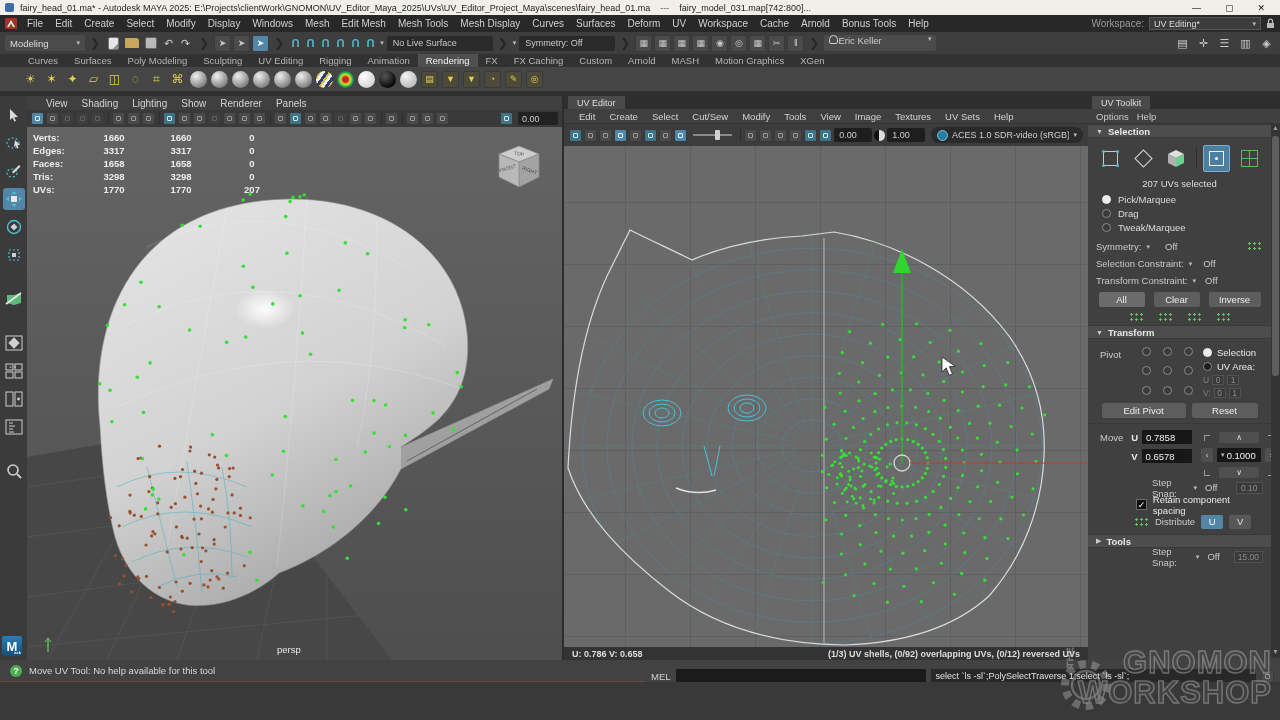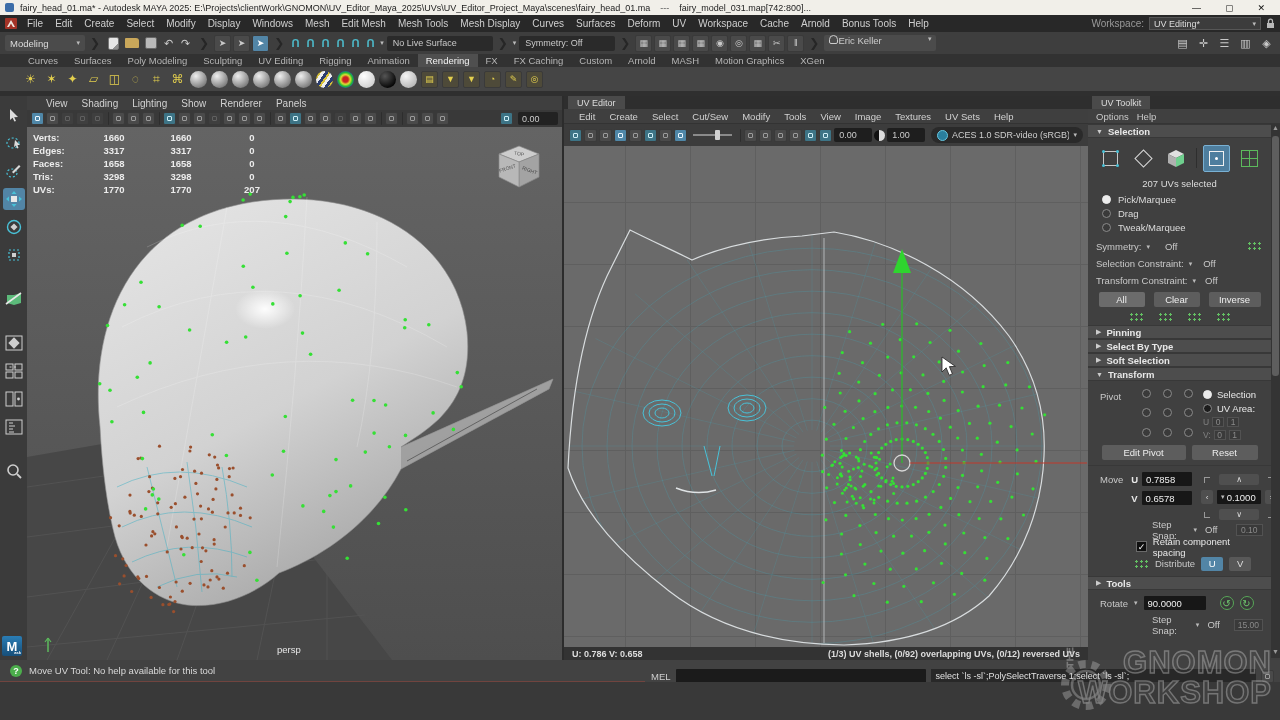--- a/index.html
+++ b/index.html
@@ -1167,34 +1167,20 @@
       <span class="btn lit" style="width:46px">All</span>
       <span class="btn" style="width:46px">Clear</span>
       <span class="btn" style="width:52px">Inverse</span>
     </div>
     <div class="tk-row" style="justify-content:center;gap:14px;height:16px">
       <span class="gdots"></span>
       <span class="gdots"></span>
       <span class="gdots"></span>
       <span class="gdots"></span>
     </div>
-    <div id="tk-collapsed">
-        <div class="section-h">
-          <span class="tri">▶</span>
-          <span>Pinning</span>
-        </div>
-        <div class="section-h">
-          <span class="tri">▶</span>
-          <span>Select By Type</span>
-        </div>
-        <div class="section-h">
-          <span class="tri">▶</span>
-          <span>Soft Selection</span>
-        </div>
-      </div>
     <div class="section-h">
         <span class="tri">▼</span>
         <span>Transform</span>
       </div>
     <div style="display:flex;padding:8px 8px 2px 12px;gap:10px">
       <span style="width:32px;padding-top:2px">Pivot</span>
       <span class="pivot-grid">
         <span class="radio"></span>
           <span class="radio"></span>
           <span class="radio"></span>
@@ -1270,27 +1256,20 @@
     <div class="tk-row" style="padding-left:46px;gap:6px">
       <span class="gdots"></span>
       <span>Distribute</span>
       <span class="ubtn on">U</span>
       <span class="ubtn">V</span>
     </div>
     <div class="section-h" style="margin-top:4px">
         <span class="tri">▶</span>
         <span>Tools</span>
       </div>
-    <div class="tk-row" style="height:26px;gap:6px;padding-left:12px">
-      <span>Rotate</span>
-        <span class="caret">▾</span>
-      <span class="dfield" style="width:62px">90.0000</span>
-      <span class="rotbtn" style="margin-left:8px">↺</span>
-      <span class="rotbtn">↻</span>
-    </div>
     <div class="tk-row" style="padding-left:64px;gap:4px">
       <span>Step Snap:</span>
         <span class="caret">▾</span>
       <span style="margin-left:4px">Off</span>
       <span class="disabled-f" style="width:34px;margin-left:10px">15.00</span>
     </div>
   </div>
   <div class="tk-scroll">
     <span class="tk-arrow" style="top:0">▲</span>
     <span class="tk-thumb"></span>

